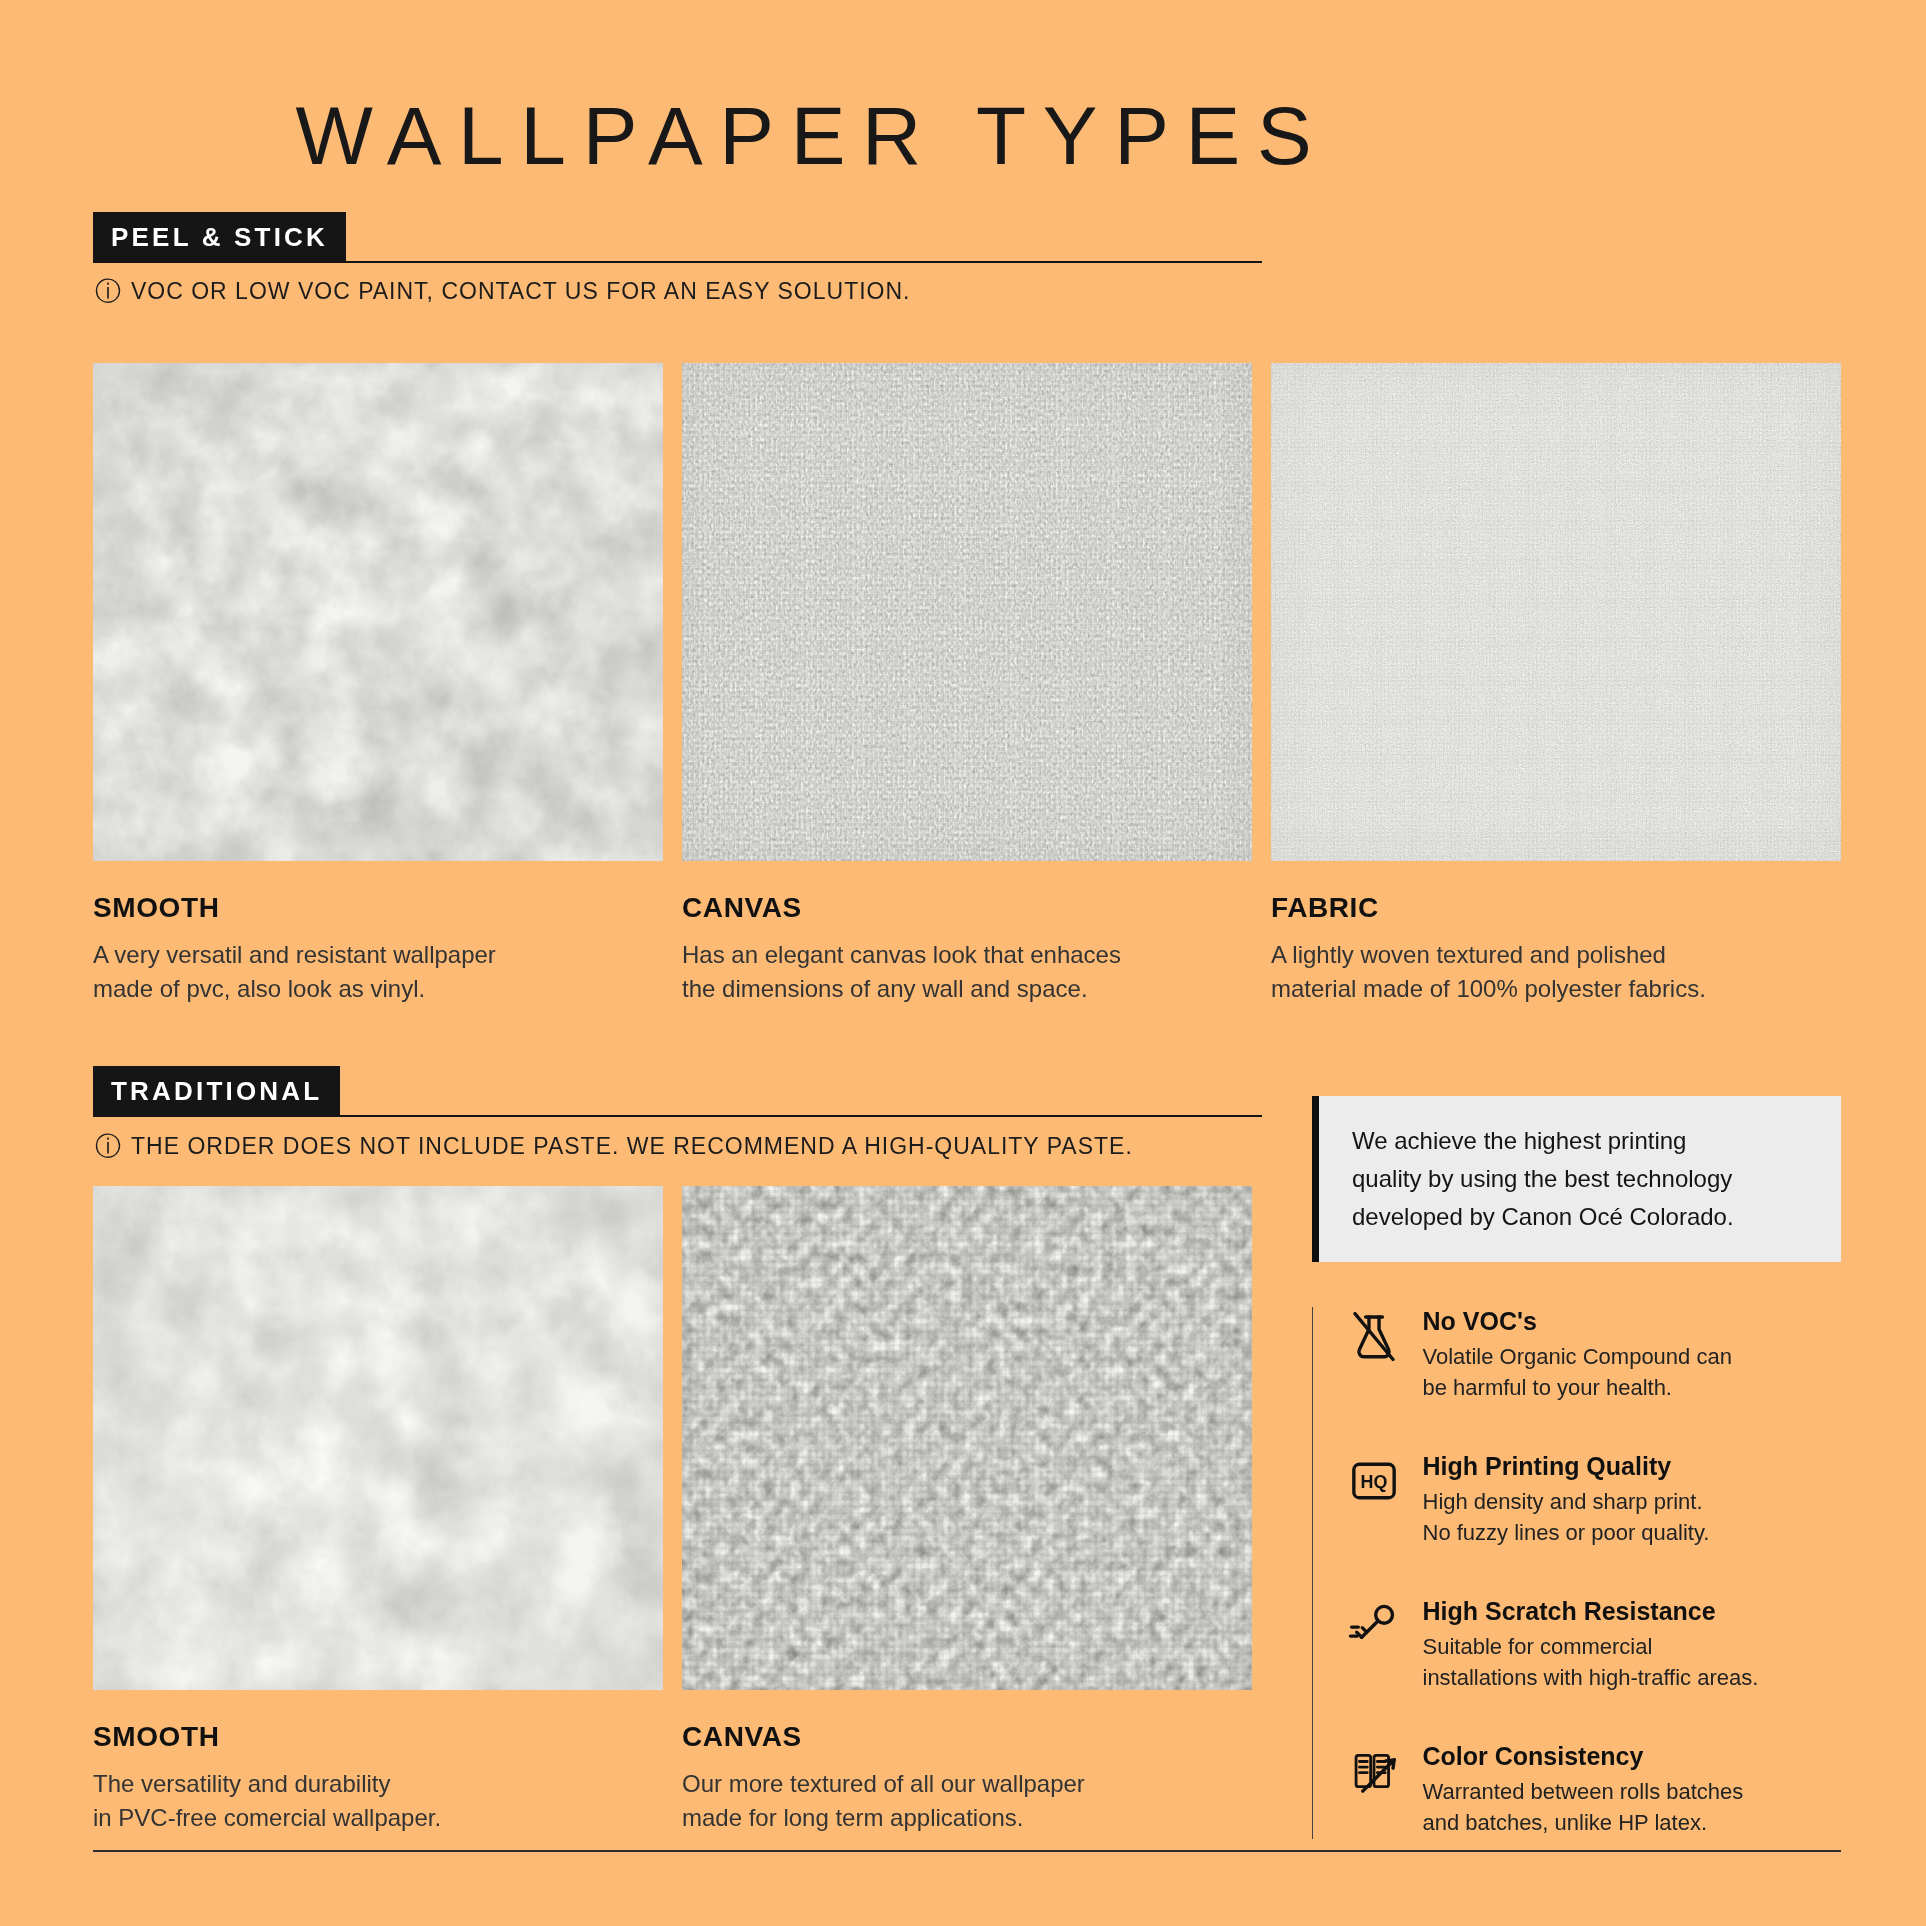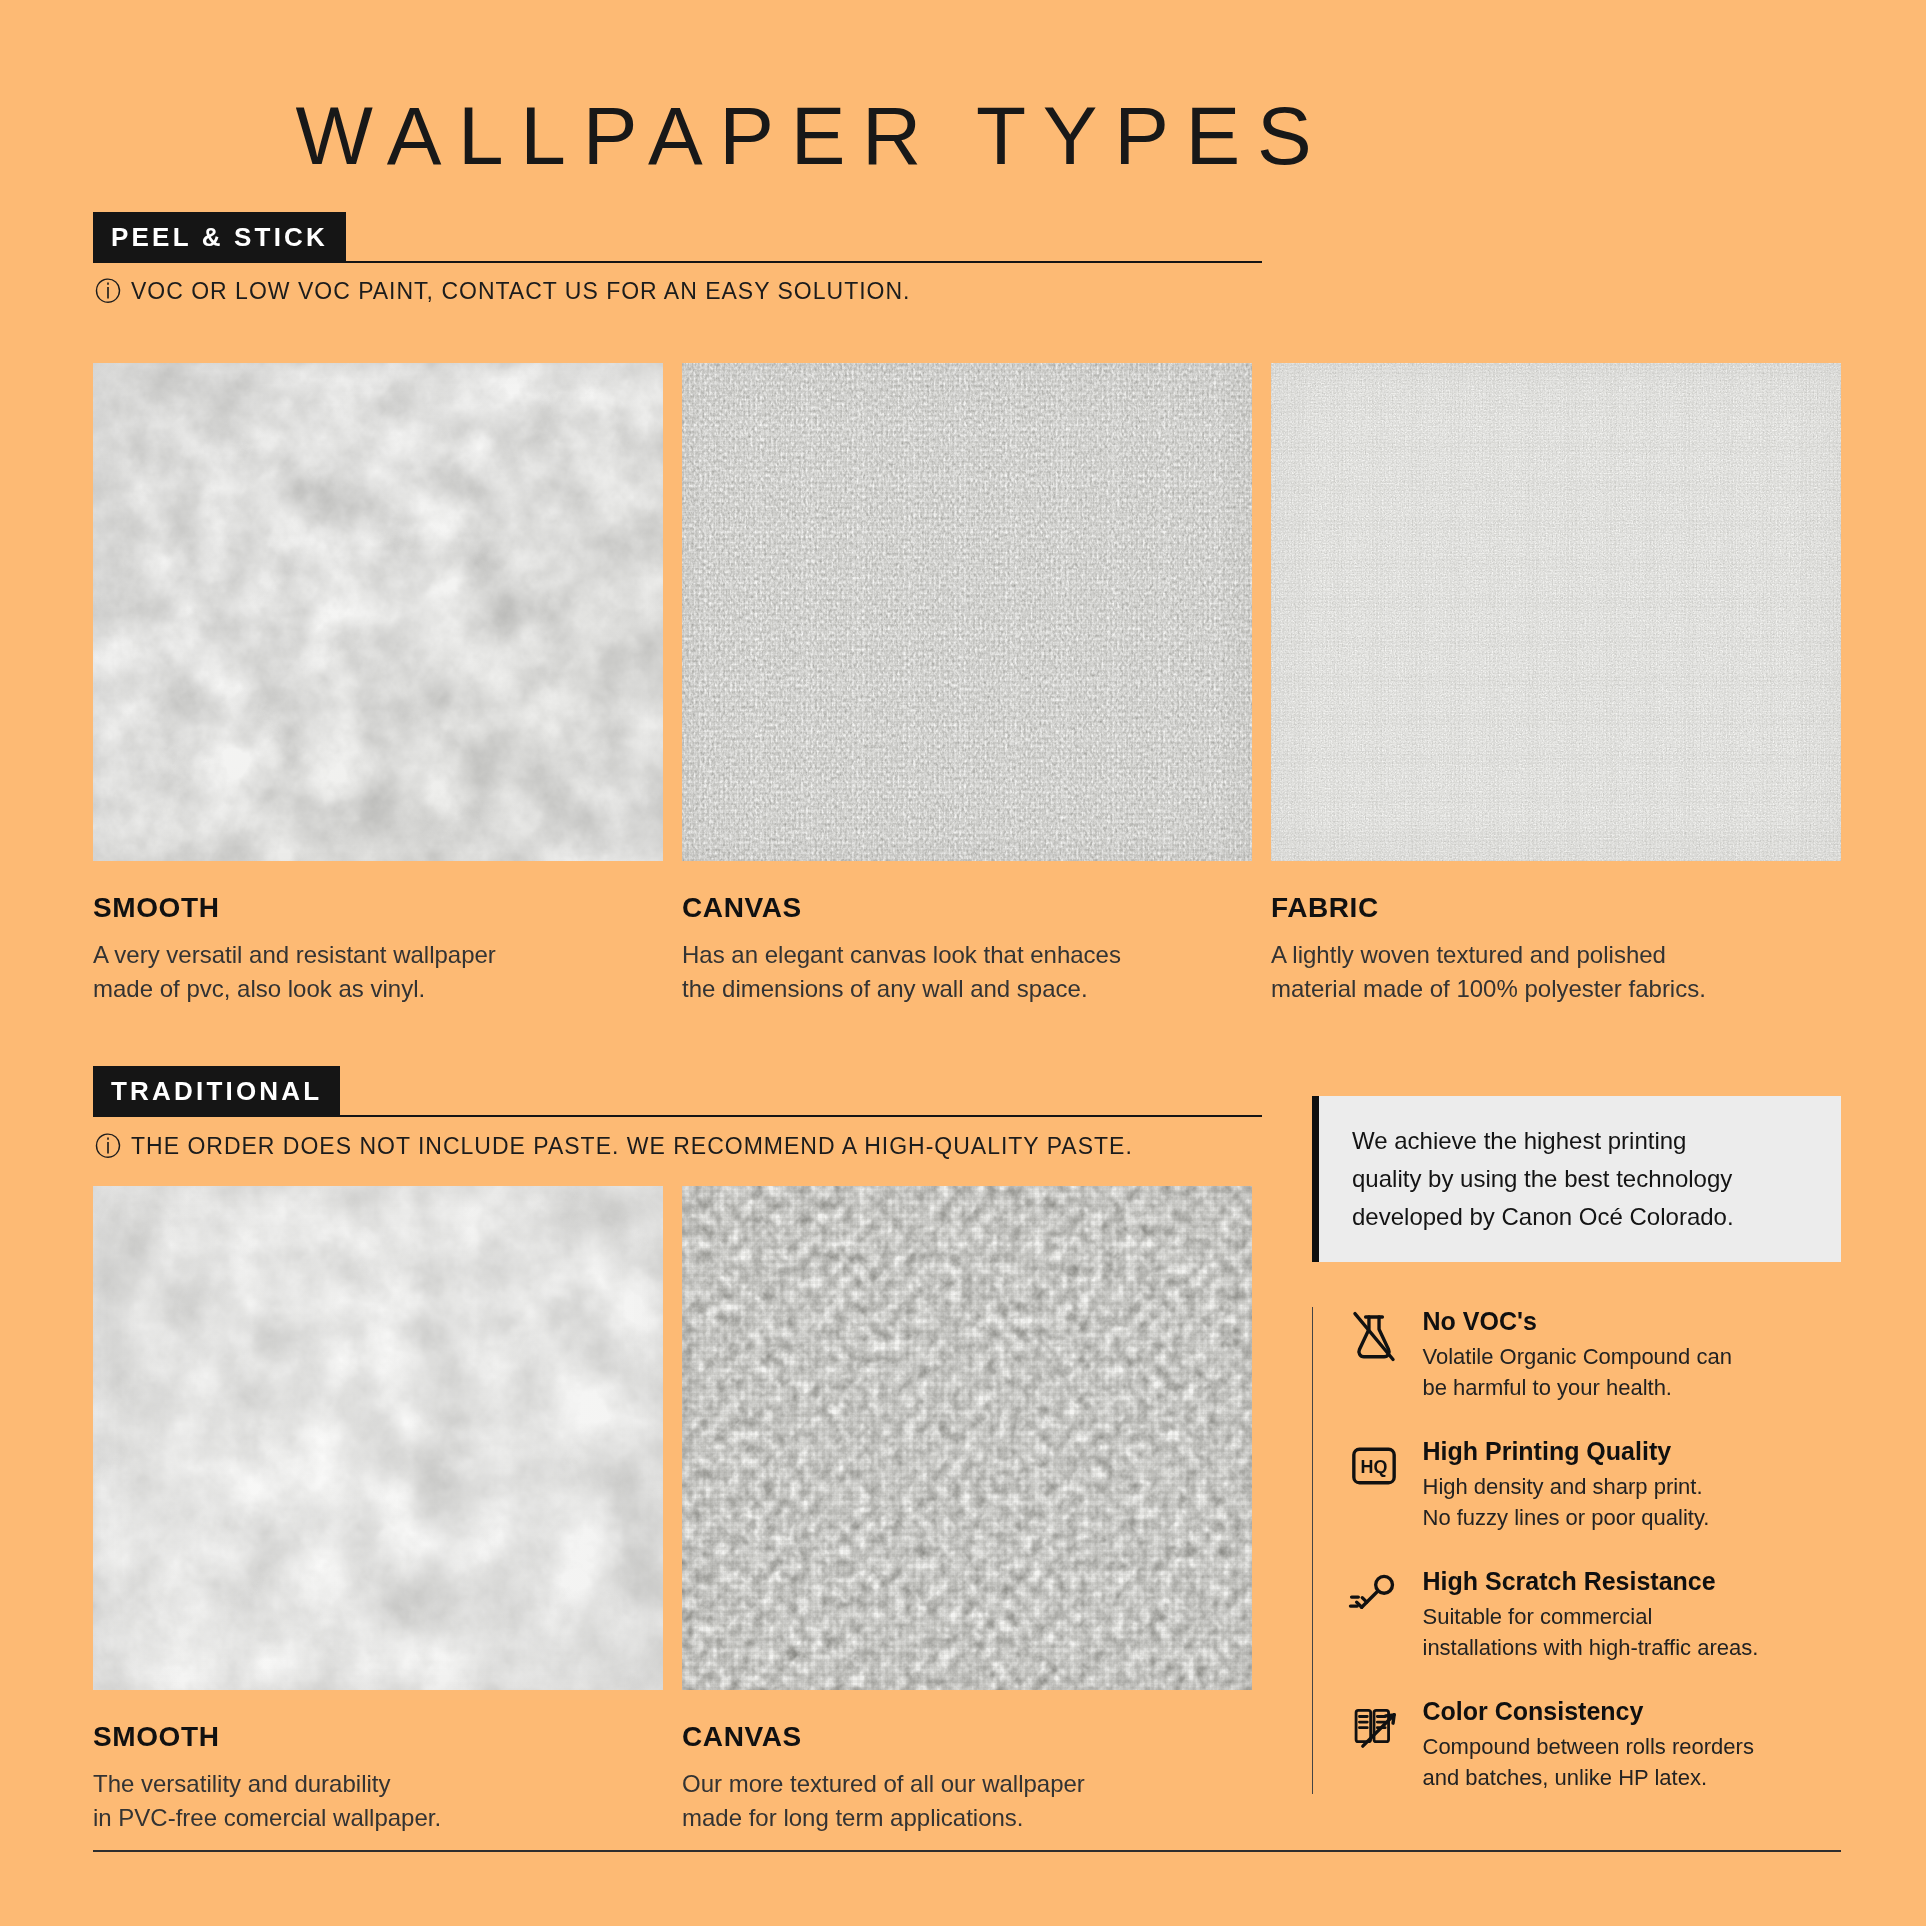--- a/index.html
+++ b/index.html
@@ -57,21 +57,21 @@
   .swatch-name{font-size:28px;font-weight:bold;letter-spacing:0.6px;margin:31px 0 14px;}
   .swatch-desc{font-size:24px;line-height:1.42;color:#333333;}
   .quote-box{
     position:absolute;left:1312px;top:1096px;width:529px;box-sizing:border-box;
     background:#ececec;border-left:7.7px solid #0f0f0f;padding:26px 33px;
     font-size:24px;line-height:1.58;color:#141414;
   }
   .features{
     position:absolute;left:1312px;top:1307px;width:529px;box-sizing:border-box;
     border-left:1.9px solid #444444;padding-left:33px;
-    display:flex;flex-direction:column;gap:33px;
+    display:flex;flex-direction:column;gap:48px;
   }
   .feature{display:flex;gap:20.5px;align-items:flex-start;}
   .feature-icon{width:56px;height:56px;flex:0 0 56px;margin-top:1.3px;}
   .feature-title{font-size:25px;font-weight:bold;margin:0 0 6.4px;color:#101010;}
   .feature-desc{font-size:22px;line-height:1.4;color:#222222;}
   .bottom-rule{position:absolute;left:93px;top:1850px;width:1748px;height:1.9px;background:#2e2e2e;}
 </style>
 </head>
 <body>
 
@@ -265,21 +265,21 @@
           <path d="M24 33 h14 M24 43 h14 M24 53 h14"></path>
           <rect x="50" y="22" width="26" height="56" rx="4"></rect>
           <path d="M56 33 h14 M56 43 h14 M56 53 h14"></path>
           <path d="M30 86 L86 30" stroke-width="6"></path>
           <path d="M86 30 l-15 2 M86 30 l-2 15" stroke-width="6"></path>
         </g>
       </svg>
       <div class="feature-text">
         <div class="feature-title">Color Consistency</div>
         <div class="feature-desc">
-          <span class="line">Compound between rolls reorders</span>
+          <span class="line">Warranted between rolls batches</span>
           <span class="line">and batches, unlike HP latex.</span>
         </div>
       </div>
     </div>
 
   </div>
 
   <div class="bottom-rule"></div>
 
 </div>

